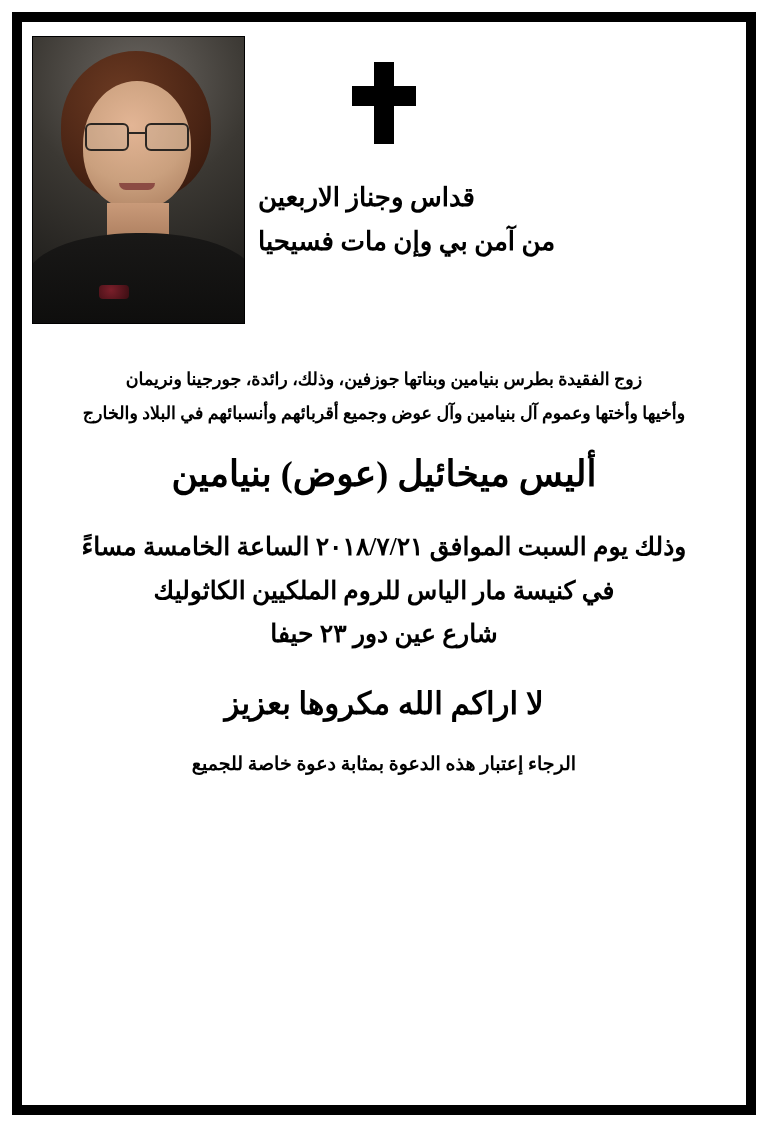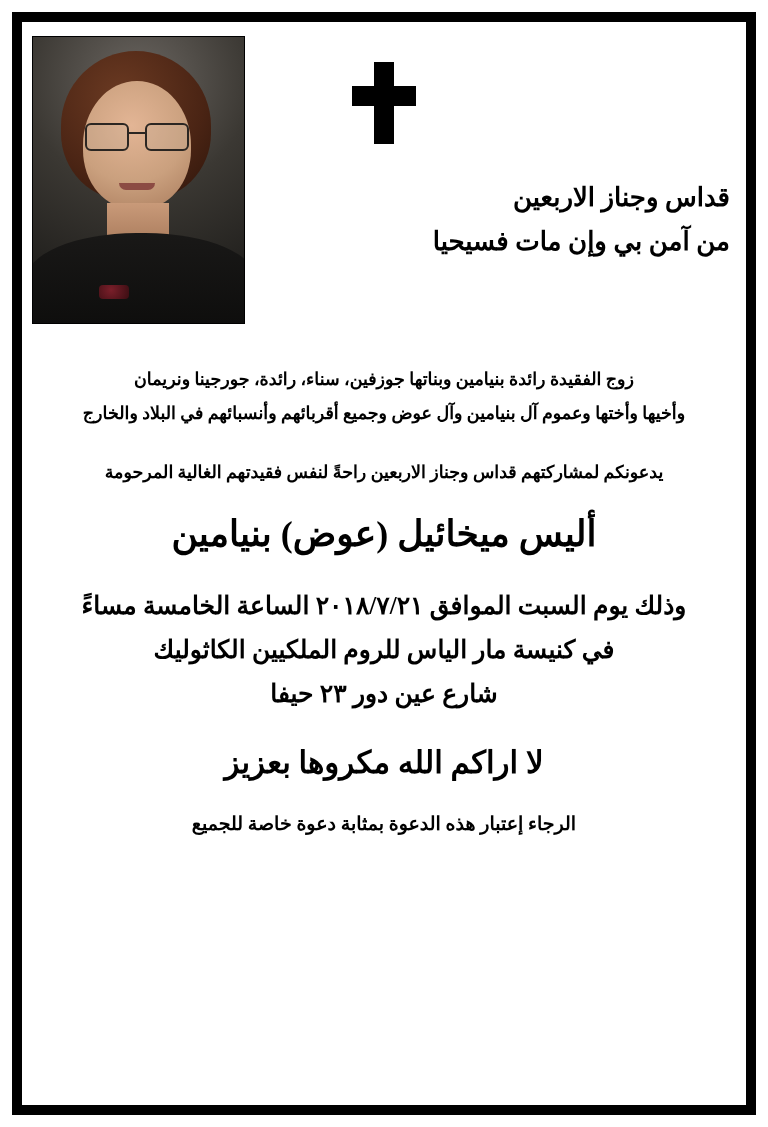--- a/index.html
+++ b/index.html
@@ -164,21 +164,21 @@
     width: 64px;
     height: 20px;
     background: #000;
   }
 
   .head-block {
     position: absolute;
     left: 236px;
     right: 16px;
     top: 160px;
-    text-align: right;
+    text-align: left;
   }
   .head-title {
     font-size: 26px;
     font-weight: bold;
     letter-spacing: 0;
     line-height: 1.25;
   }
   .head-verse {
     font-size: 26px;
     font-weight: bold;
@@ -264,24 +264,23 @@
         <div class="h"></div>
       </div>
     </div>
 
     <div class="head-block">
       <div class="head-title">قداس وجناز الاربعين</div>
       <div class="head-verse">من آمن بي وإن مات فسيحيا</div>
     </div>
 
     <div class="body-block">
-      <div class="family-line">زوج الفقيدة  رائدة بنيامين وبناتها جوزفين، سناء، رائدة، جورجينا ونريمان</div>
+      <div class="family-line">زوج الفقيدة  بطرس بنيامين وبناتها جوزفين، وذلك، رائدة، جورجينا ونريمان</div>
       <div class="family-line">وأخيها وأختها وعموم آل بنيامين وآل عوض  وجميع أقربائهم وأنسبائهم في البلاد والخارج</div>
 
-      <div class="invite-line">يدعونكم لمشاركتهم قداس وجناز الاربعين راحةً لنفس فقيدتهم الغالية المرحومة</div>
 
       <div class="deceased-name">أليس ميخائيل (عوض) بنيامين</div>
 
       <div class="details">
         <div class="detail-line">وذلك يوم السبت الموافق ٢٠١٨/٧/٢١  الساعة الخامسة مساءً</div>
         <div class="detail-line">في كنيسة مار الياس للروم الملكيين الكاثوليك</div>
         <div class="detail-line">شارع عين دور ٢٣ حيفا</div>
       </div>
 
       <div class="condolence">لا اراكم الله مكروها بعزيز</div>

